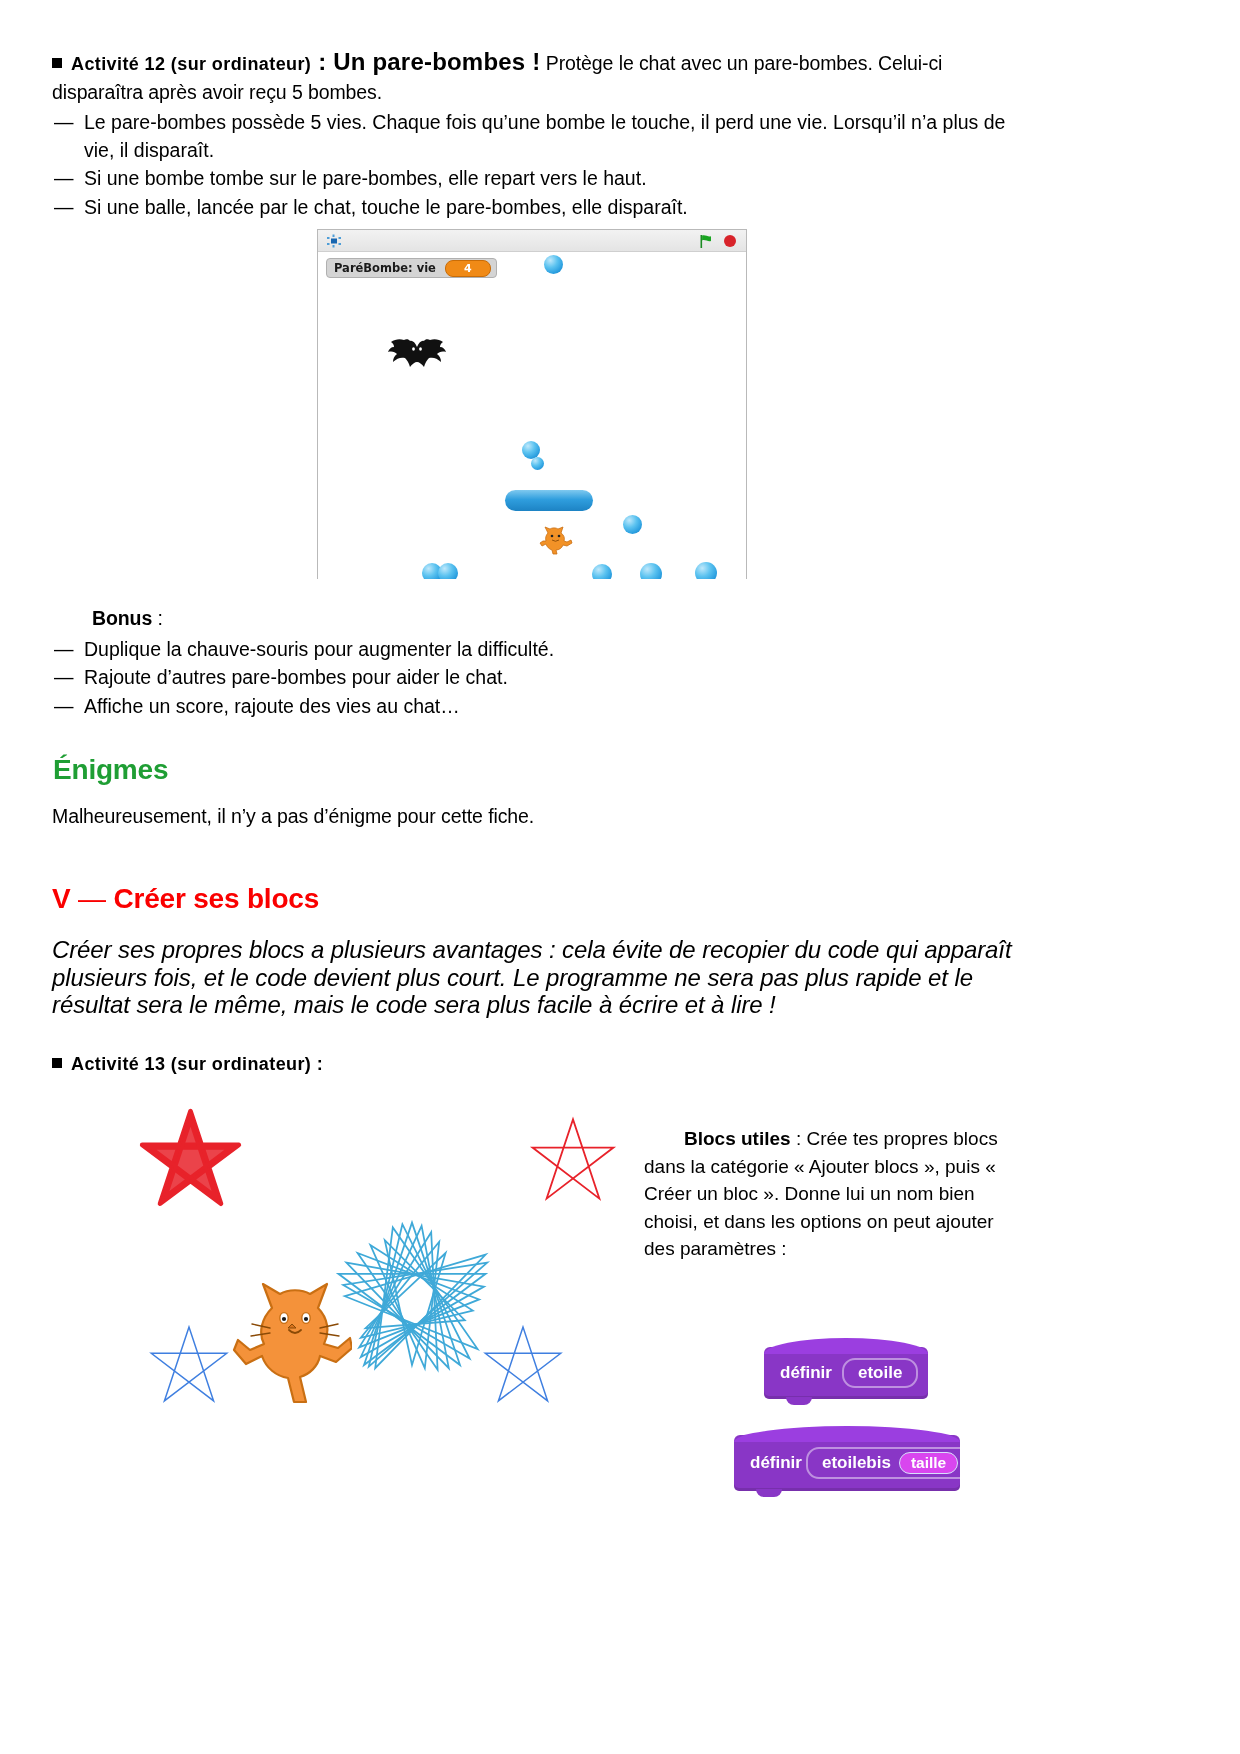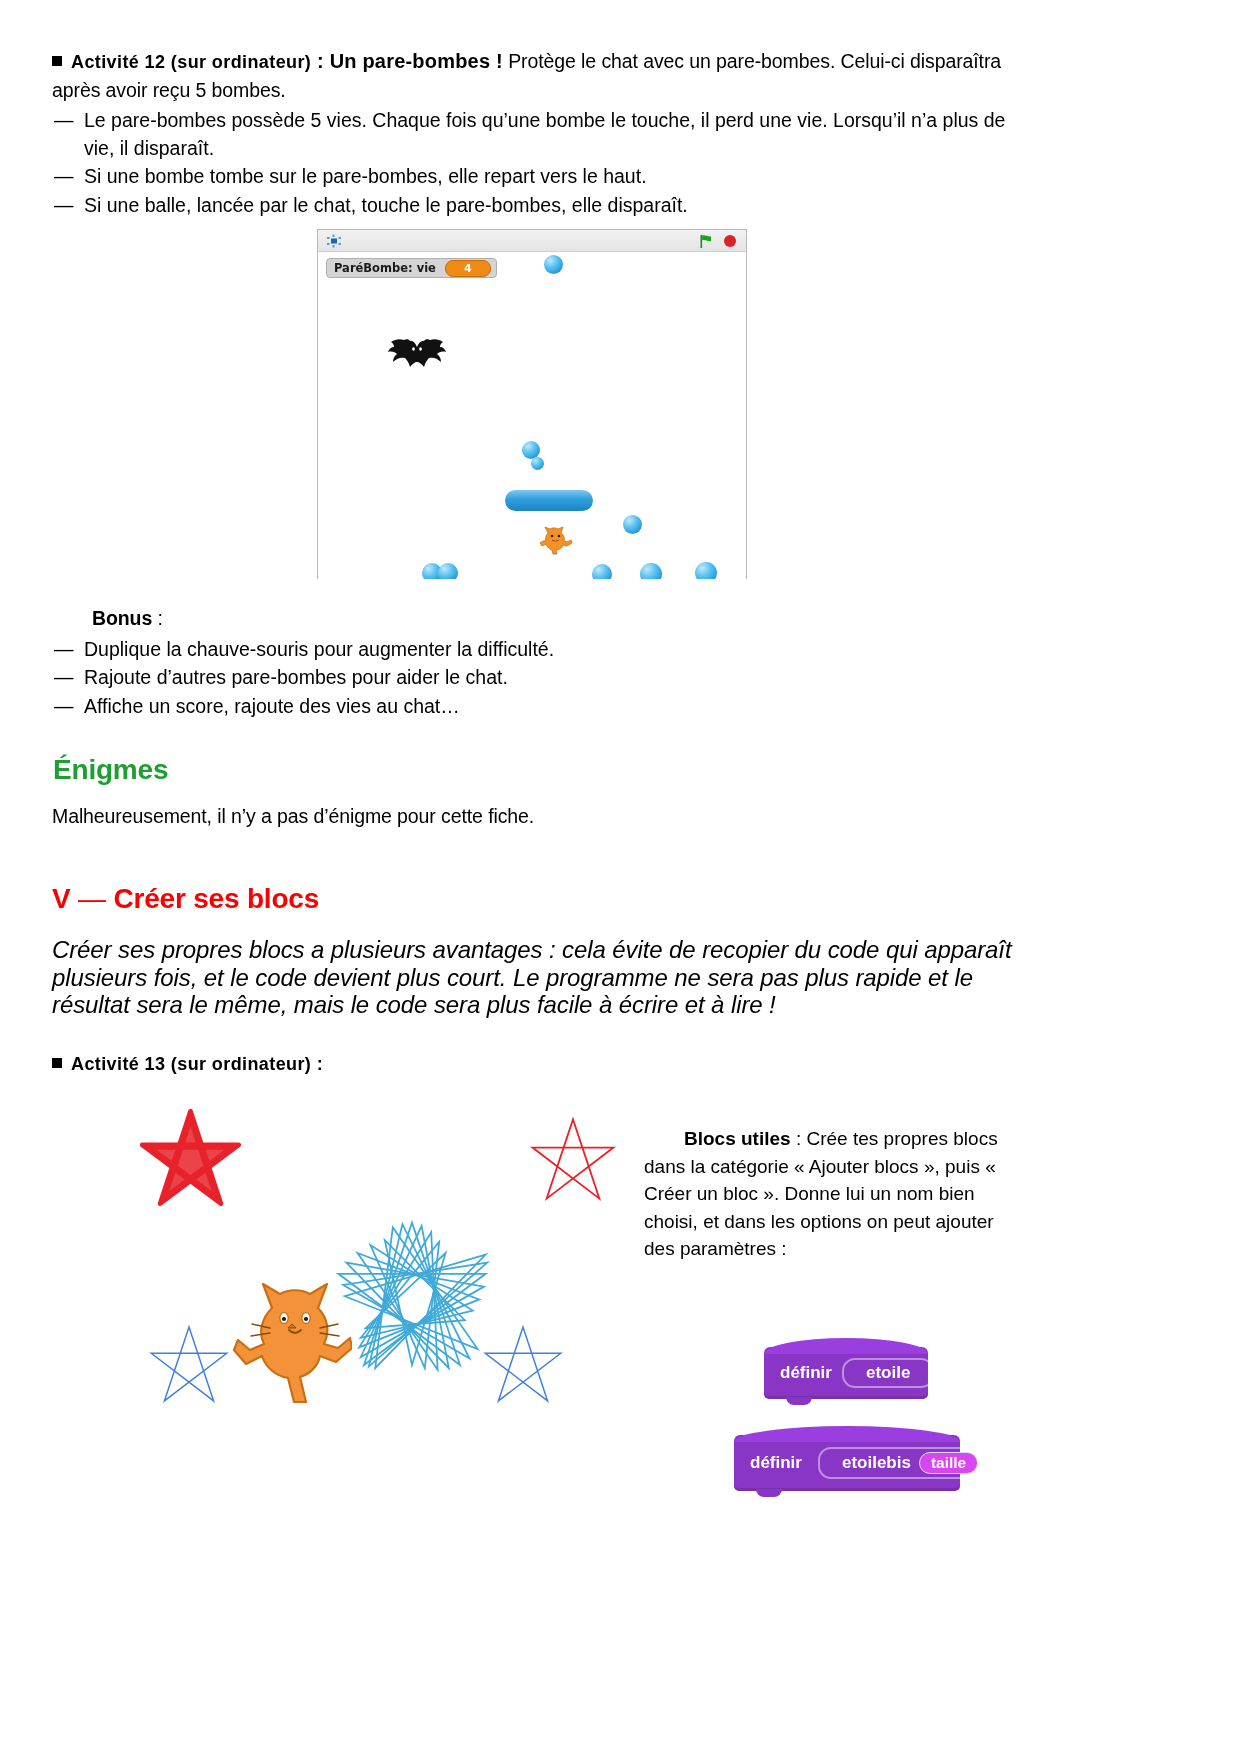--- a/index.html
+++ b/index.html
@@ -36,21 +36,21 @@
     line-height: 27px;
     letter-spacing: -0.1px;
   }
   .body-text {
     font-size: 19.5px;
     line-height: 27.5px;
   }
   .bold { font-weight: bold; margin-left: 40px; }
   .smallcaps-head {
     font-weight: bold;
-    font-size: 20px;
+    font-size: 24px;
     letter-spacing: 0.2px;
   }
   .sc {
     font-size: 18px;
     font-weight: bold;
     letter-spacing: 0.4px;
   }
   .bullet-square {
     display: inline-block;
     width: 10px; height: 10px;
@@ -236,21 +236,21 @@
     background: #8936c6;
     border-radius: 0 0 8px 8px;
     z-index: 1;
   }
   .proto {
     display: flex;
     align-items: center;
     gap: 8px;
     border: 2px solid rgba(255,255,255,0.45);
     border-radius: 13px;
-    padding: 3px 22px;
+    padding: 3px 14px;
   }
   .param-pill {
     background: #d946ef;
     border: 1.5px solid #d7e0fb;
     border-radius: 11px;
     padding: 1px 11px;
     font-size: 15.5px;
   }
   svg.star-svg { position: absolute; }
 </style>
@@ -416,21 +416,21 @@
         </div>
       </div>
     </div>
 
     <div class="def-block" style="left:682px; top:340px; width:226px; height:56px;">
       <div class="hat" style="width:100%; height:100%;">
         <div class="hat-top"></div>
         <div class="hat-notch"></div>
         <div class="hat-inner">
           <span style="font-size:17px;">définir</span>
-          <span class="proto" style="margin-left:16px;">
+          <span class="proto" style="margin-left:4px;">
             <span style="font-size:17px;">etoilebis</span>
             <span class="param-pill">taille</span>
           </span>
         </div>
       </div>
     </div>
 
   </div>
 </div>
 

